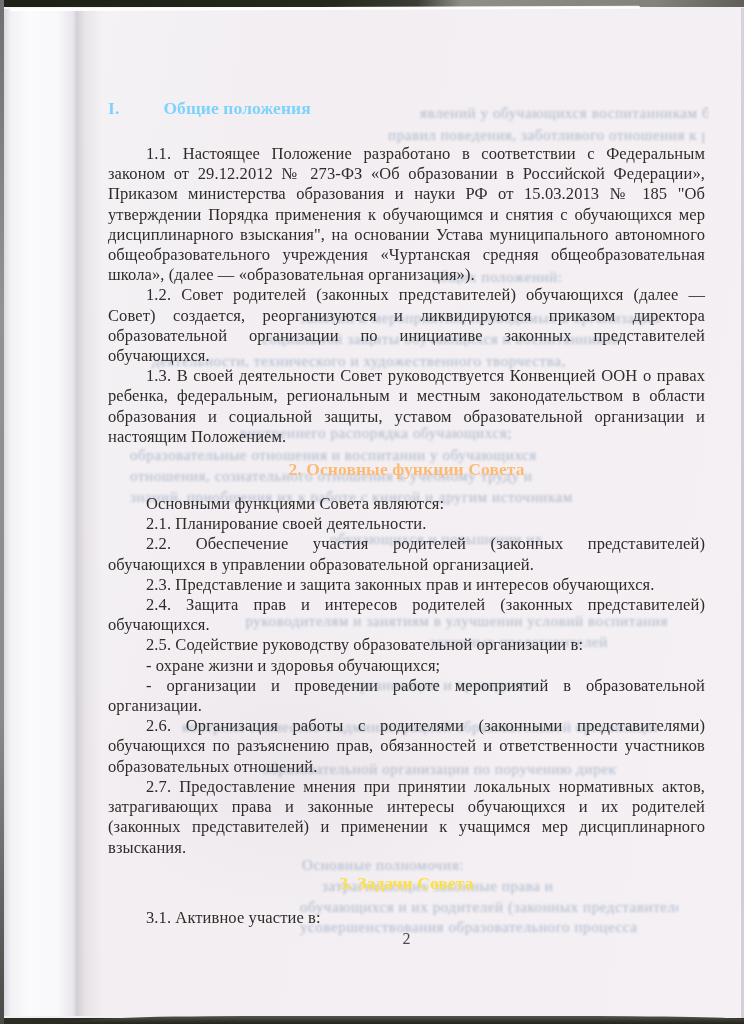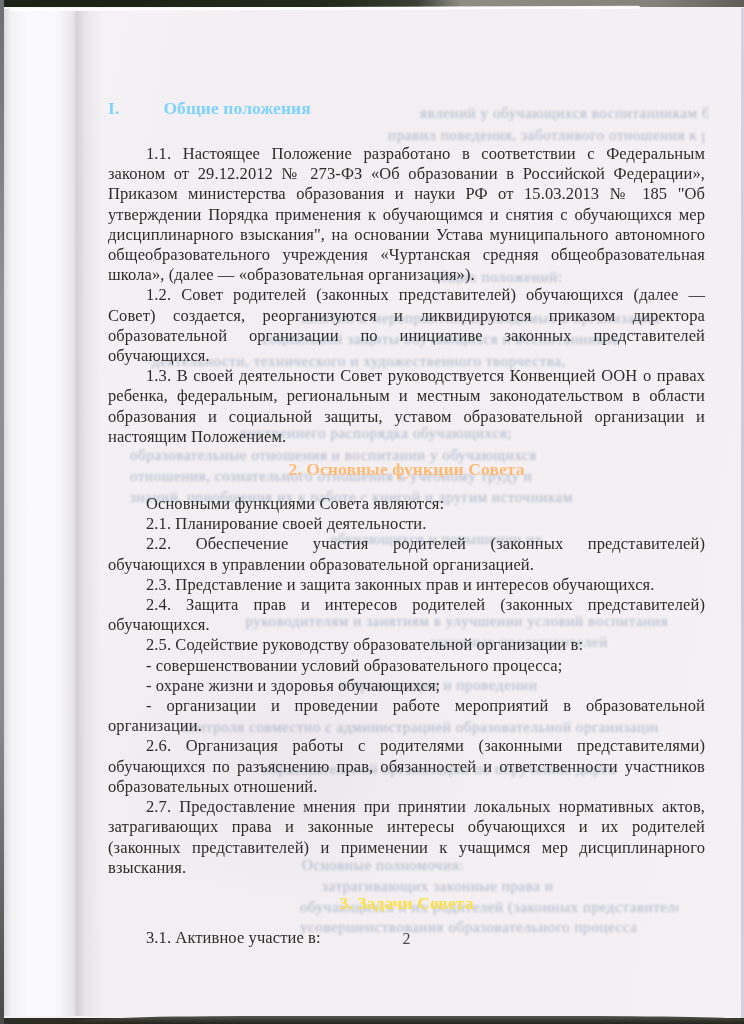--- a/index.html
+++ b/index.html
@@ -125,21 +125,20 @@
       <div class="blk p">1.1. Настоящее Положение разработано в соответствии с Федеральным законом от 29.12.2012 № 273-ФЗ «Об образовании в Российской Федерации», Приказом министерства образования и науки РФ от 15.03.2013 № 185 "Об утверждении Порядка применения к обучающимся и снятия с обучающихся мер дисциплинарного взыскания", на основании Устава муниципального автономного общеобразовательного учреждения «Чуртанская средняя общеобразовательная школа», (далее — «образовательная организация»).</div>
       <div class="blk p">1.2. Совет родителей (законных представителей) обучающихся (далее — Совет) создается, реорганизуются и ликвидируются приказом директора образовательной организации по инициативе законных представителей обучающихся.</div>
       <div class="blk p">1.3. В своей деятельности Совет руководствуется Конвенцией ООН о правах ребенка, федеральным, региональным и местным законодательством в области образования и социальной защиты, уставом образовательной организации и настоящим Положением.</div>
       <div class="blk h2">2. Основные функции Совета</div>
       <div class="blk p">Основными функциями Совета являются:</div>
       <div class="blk p">2.1. Планирование своей деятельности.</div>
       <div class="blk p">2.2. Обеспечение участия родителей (законных представителей) обучающихся в управлении образовательной организацией.</div>
       <div class="blk p">2.3. Представление и защита законных прав и интересов обучающихся.</div>
       <div class="blk p">2.4. Защита прав и интересов родителей (законных представителей) обучающихся.</div>
       <div class="blk p">2.5. Содействие руководству образовательной организации в:</div>
-      <div class="blk p">- совершенствовании условий образовательного процесса;</div>
       <div class="blk p">- охране жизни и здоровья обучающихся;</div>
       <div class="blk p">- организации и проведении работе мероприятий в образовательной организации.</div>
       <div class="blk p">2.6. Организация работы с родителями (законными представителями) обучающихся по разъяснению прав, обязанностей и ответственности участников образовательных отношений.</div>
       <div class="blk p">2.7. Предоставление мнения при принятии локальных нормативных актов, затрагивающих права и законные интересы обучающихся и их родителей (законных представителей) и применении к учащимся мер дисциплинарного взыскания.</div>
       <div class="blk h3">3. Задачи Совета</div>
       <div class="blk p">3.1. Активное участие в:</div>
     </div>
 
   <div class="pagenum">2</div>
 

